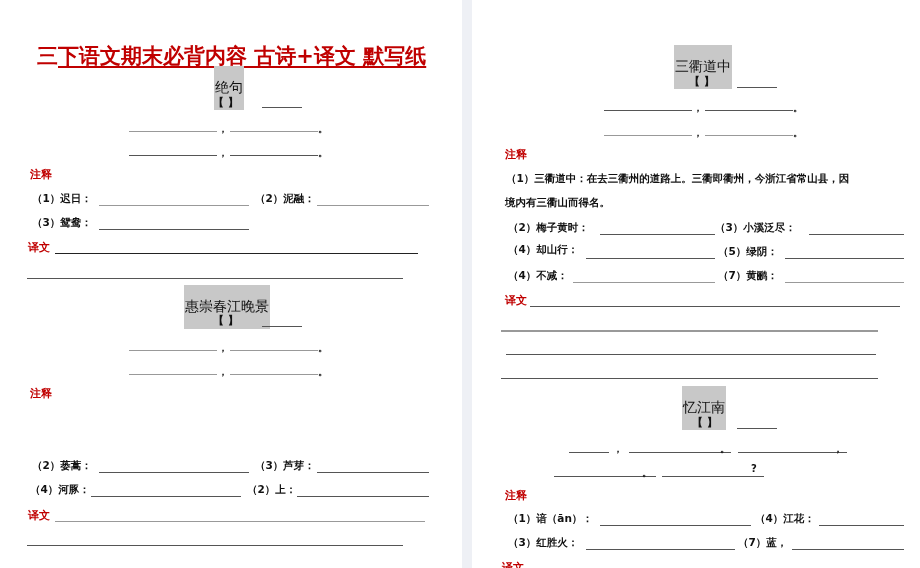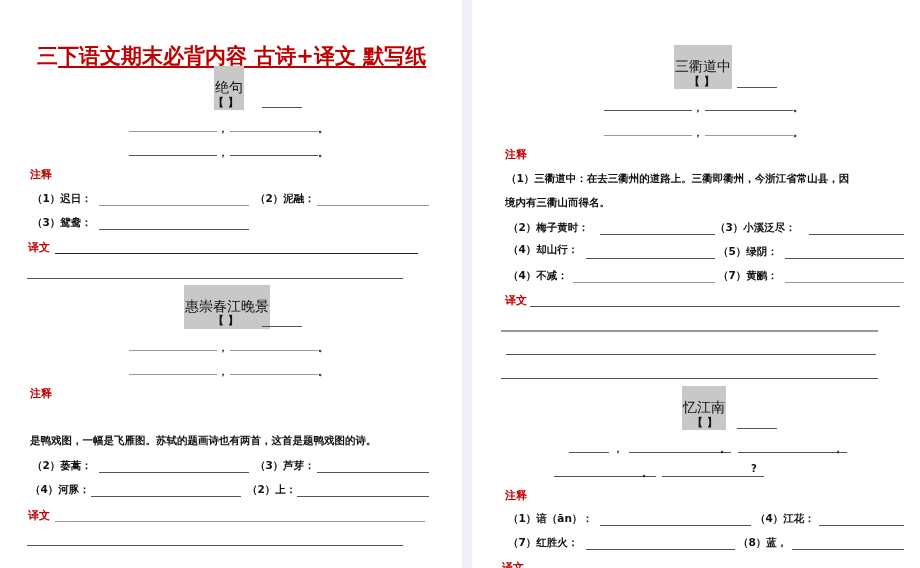--- a/index.html
+++ b/index.html
@@ -73,21 +73,20 @@
   <div class="line light" style="left:230px; top:350px; width:88px;"></div>
   <div class="punct" style="left:318px; top:341px;">。</div>
 
   <div class="line light" style="left:129px; top:374px; width:88px;"></div>
   <div class="punct" style="left:218px; top:365px;">，</div>
   <div class="line light" style="left:230px; top:374px; width:88px;"></div>
   <div class="punct" style="left:318px; top:365px;">。</div>
 
   <div class="abs red-label" style="left:30px; top:386px;">注释</div>
 
-  <div class="abs note" style="left:30px; top:434px;">是鸭戏图，一幅是飞雁图。苏轼的题画诗也有两首，这首是题鸭戏图的诗。</div>
 
   <div class="abs note" style="left:32px; top:459px;">（2）蒌蒿：</div>
   <div class="line" style="left:99px; top:472px; width:150px;"></div>
   <div class="abs note" style="left:255px; top:459px;">（3）芦芽：</div>
   <div class="line" style="left:317px; top:472px; width:112px;"></div>
 
   <div class="abs note" style="left:30px; top:483px;">（4）河豚：</div>
   <div class="line" style="left:91px; top:496px; width:150px;"></div>
   <div class="abs note" style="left:247px; top:483px;">（2）上：</div>
   <div class="line" style="left:297px; top:496px; width:132px;"></div>
@@ -155,19 +154,19 @@
   <div class="line" style="left:190px; top:476px; width:102px;"></div>
   <div class="punct" style="left:279px; top:463px;">?</div>
 
   <div class="abs red-label" style="left:33px; top:488px;">注释</div>
 
   <div class="abs note" style="left:36px; top:512px;">（1）谙（ān）：</div>
   <div class="line" style="left:128px; top:525px; width:151px;"></div>
   <div class="abs note" style="left:283px; top:512px;">（4）江花：</div>
   <div class="line" style="left:347px; top:525px; width:85px;"></div>
 
-  <div class="abs note" style="left:36px; top:536px;">（7）红胜火：</div>
+  <div class="abs note" style="left:36px; top:536px;">（3）红胜火：</div>
   <div class="line" style="left:114px; top:549px; width:149px;"></div>
-  <div class="abs note" style="left:266px; top:536px;">（8）蓝，</div>
+  <div class="abs note" style="left:266px; top:536px;">（7）蓝，</div>
   <div class="line" style="left:320px; top:549px; width:112px;"></div>
 
   <div class="abs red-label" style="left:30px; top:560px;">译文</div>
 </div>
 
 </body></html>

